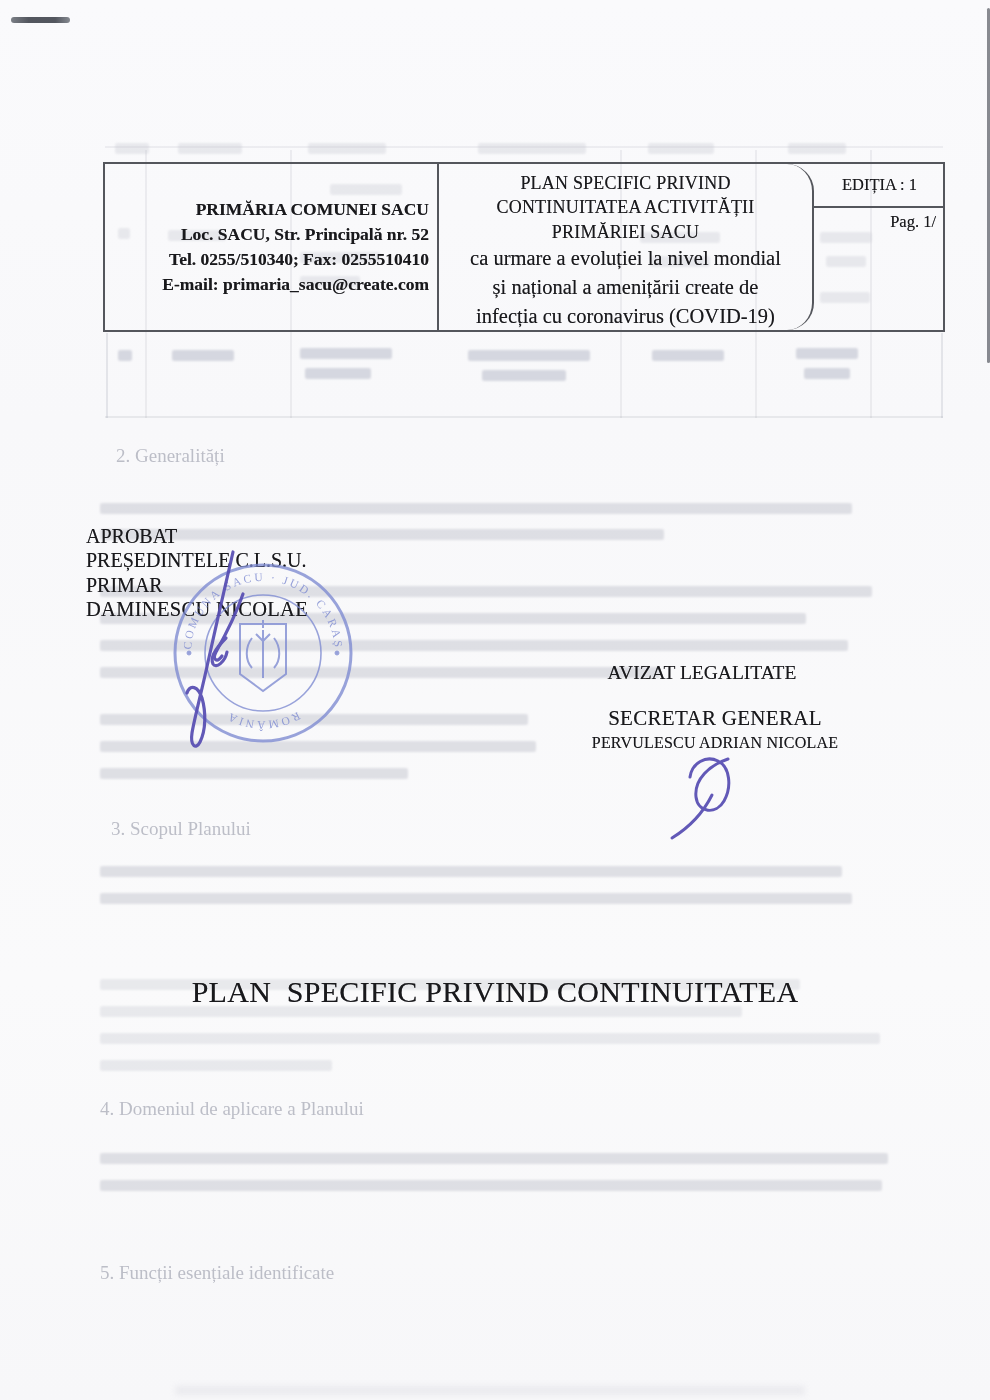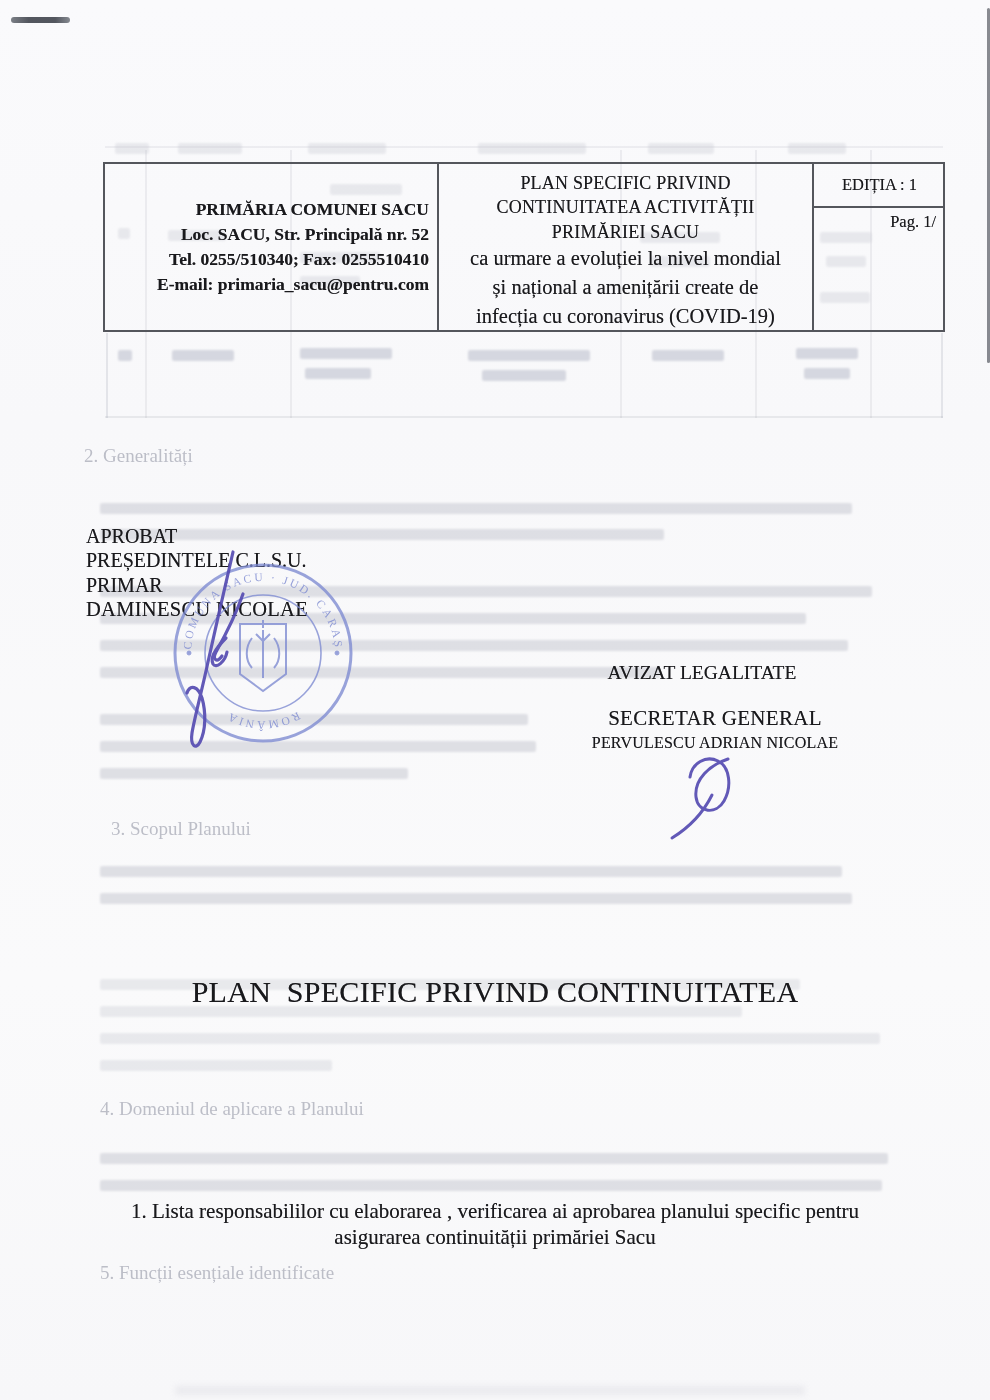--- a/index.html
+++ b/index.html
@@ -19,21 +19,21 @@
   .gb{position:absolute;height:11px;background:#c4c6cf;opacity:.5;filter:blur(1.3px);border-radius:2px;}
   .gb.light{opacity:.32;}
   .gb.row{background:#b9bdcb;opacity:.55;}
   .gv{position:absolute;width:2px;background:#9296a3;opacity:.13;}
   .gh{position:absolute;height:2px;background:#9296a3;opacity:.16;}
   .gheading{position:absolute;color:#b2b4bf;font-size:19px;filter:blur(.7px);opacity:.85;white-space:nowrap;}
   
   .tbl{left:103px;top:162px;width:842px;height:170px;border:2px solid #54565c;box-sizing:border-box;z-index:4;}
   .cell{position:absolute;top:0;height:100%;box-sizing:border-box;}
   .cell-left{left:0;width:334px;border-right:2px solid #54565c;display:flex;flex-direction:column;justify-content:center;text-align:right;padding-right:8px;font-weight:700;font-size:17.5px;line-height:1.42;}
-  .cell-mid{left:334px;width:375px;border-right:2px solid #54565c;text-align:center;padding-top:7px;}
+  .cell-mid{left:334px;width:375px;border-right:2px solid #54565c;text-align:center;padding-top:7px;border-radius:27px;}
   .cell-mid .t{font-size:18px;line-height:1.36;letter-spacing:.2px;}
   .cell-mid .s{font-size:20.5px;line-height:1.4;}
   .cell-right{left:709px;width:131px;}
   .cell-right .ed{height:42px;line-height:42px;text-align:center;border-bottom:2px solid #54565c;font-size:16.5px;}
   .cell-right .pg{text-align:right;padding:4px 9px 0 0;font-size:16.5px;}
   
   .ink{color:#19191c;text-shadow:0 0 .4px rgba(20,20,25,.5);}
   .approve-left{left:86px;top:524px;width:262px;text-align:left;font-size:20px;line-height:1.22;z-index:4;}
   .approve-left .nm{font-size:20.5px;letter-spacing:.3px;}
   .avizat{left:552px;top:662px;width:300px;text-align:center;font-size:19.5px;z-index:4;}
@@ -88,21 +88,21 @@
   <div class="gb row" style="left:118px;top:350px;width:14px;"></div>
   <div class="gb row" style="left:172px;top:350px;width:62px;"></div>
   <div class="gb row" style="left:300px;top:348px;width:92px;"></div>
   <div class="gb row" style="left:305px;top:368px;width:66px;"></div>
   <div class="gb row" style="left:468px;top:350px;width:122px;"></div>
   <div class="gb row" style="left:482px;top:370px;width:84px;"></div>
   <div class="gb row" style="left:652px;top:350px;width:72px;"></div>
   <div class="gb row" style="left:796px;top:348px;width:62px;"></div>
   <div class="gb row" style="left:804px;top:368px;width:46px;"></div>
 
-  <div class="gheading" style="left:84px;top:445px;text-align:center;">2. Generalități</div>
+  <div class="gheading" style="left:116px;top:445px;text-align:center;">2. Generalități</div>
   <div class="gheading" style="left:111px;top:818px;">3. Scopul Planului</div>
   <div class="gheading" style="left:100px;top:1098px;">4. Domeniul de aplicare a Planului</div>
   <div class="gheading" style="left:100px;top:1262px;">5. Funcții esențiale identificate</div>
 
   <div class="gb" style="left:100px;top:503px;width:752px;"></div>
   <div class="gb" style="left:100px;top:529px;width:564px;"></div>
   <div class="gb" style="left:100px;top:586px;width:772px;"></div>
   <div class="gb" style="left:100px;top:613px;width:706px;"></div>
   <div class="gb" style="left:100px;top:640px;width:748px;"></div>
   <div class="gb" style="left:100px;top:667px;width:560px;"></div>
@@ -116,21 +116,21 @@
   <div class="gb light" style="left:100px;top:1033px;width:780px;"></div>
   <div class="gb light" style="left:100px;top:1060px;width:232px;"></div>
   <div class="gb" style="left:100px;top:1153px;width:788px;"></div>
   <div class="gb" style="left:100px;top:1180px;width:782px;"></div>
 
   <div class="abs tbl">
     <div class="cell cell-left ink">
       <div>PRIMĂRIA COMUNEI SACU</div>
       <div>Loc. SACU, Str. Principală nr. 52</div>
       <div>Tel. 0255/510340; Fax: 0255510410</div>
-      <div>E-mail: primaria_sacu@pentru.com</div>
+      <div>E-mail: primaria_sacu@create.com</div>
     </div>
     <div class="cell cell-mid ink">
       <div class="t">PLAN  SPECIFIC PRIVIND</div>
       <div class="t">CONTINUITATEA ACTIVITĂȚII</div>
       <div class="t">PRIMĂRIEI SACU</div>
       <div class="s">ca urmare a evoluției la nivel mondial</div>
       <div class="s">și național  a amenițării create de</div>
       <div class="s">infecția cu coronavirus (COVID-19)</div>
     </div>
     <div class="cell cell-right ink">
@@ -193,18 +193,14 @@
     <g stroke="#564cb2" stroke-width="3" fill="none" stroke-linecap="round" opacity="0.92">
       <path d="M88,14 C70,20 54,34 56,52 C58,68 76,70 84,56 C92,42 90,22 78,16 C66,10 52,18 50,32"></path>
       <path d="M72,50 C64,66 50,82 32,93"></path>
     </g>
   </svg>
 
   <div class="abs main-title ink">
     <div>PLAN  SPECIFIC PRIVIND CONTINUITATEA</div>
   </div>
 
-  <div class="abs sec1 ink">
-    <div>1. Lista responsabililor cu elaborarea , verificarea ai aprobarea planului specific pentru</div>
-    <div>asigurarea continuității primăriei Sacu</div>
-  </div>
 
 </div>
 
 </body></html>

